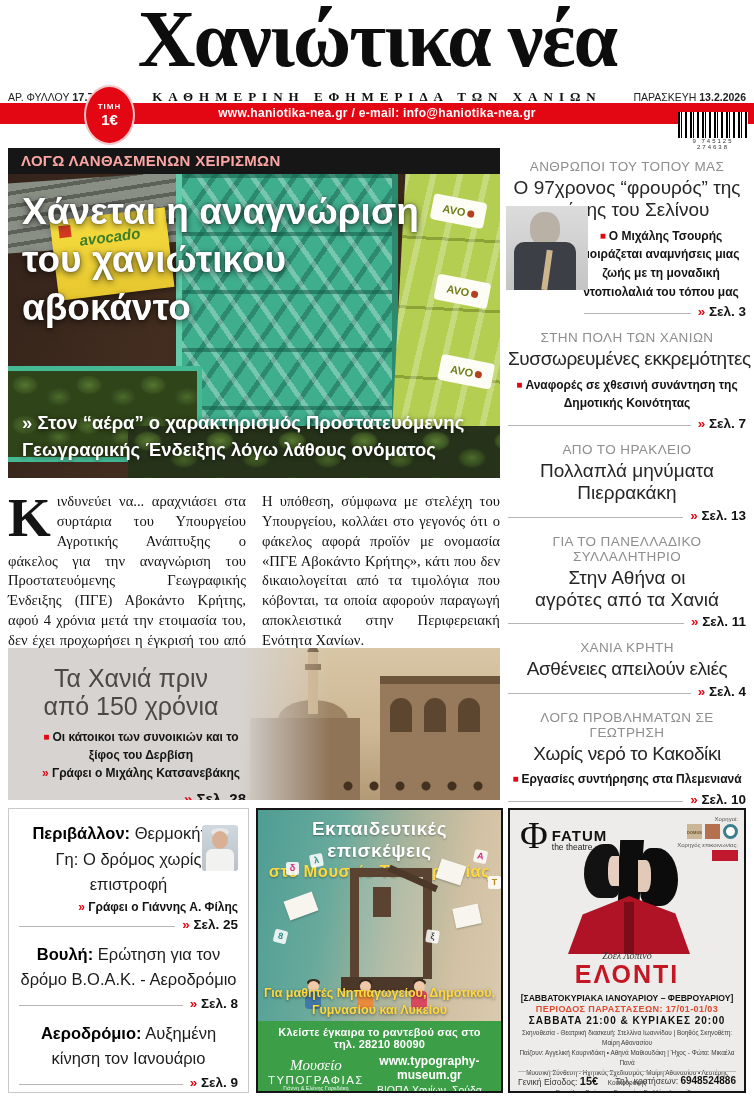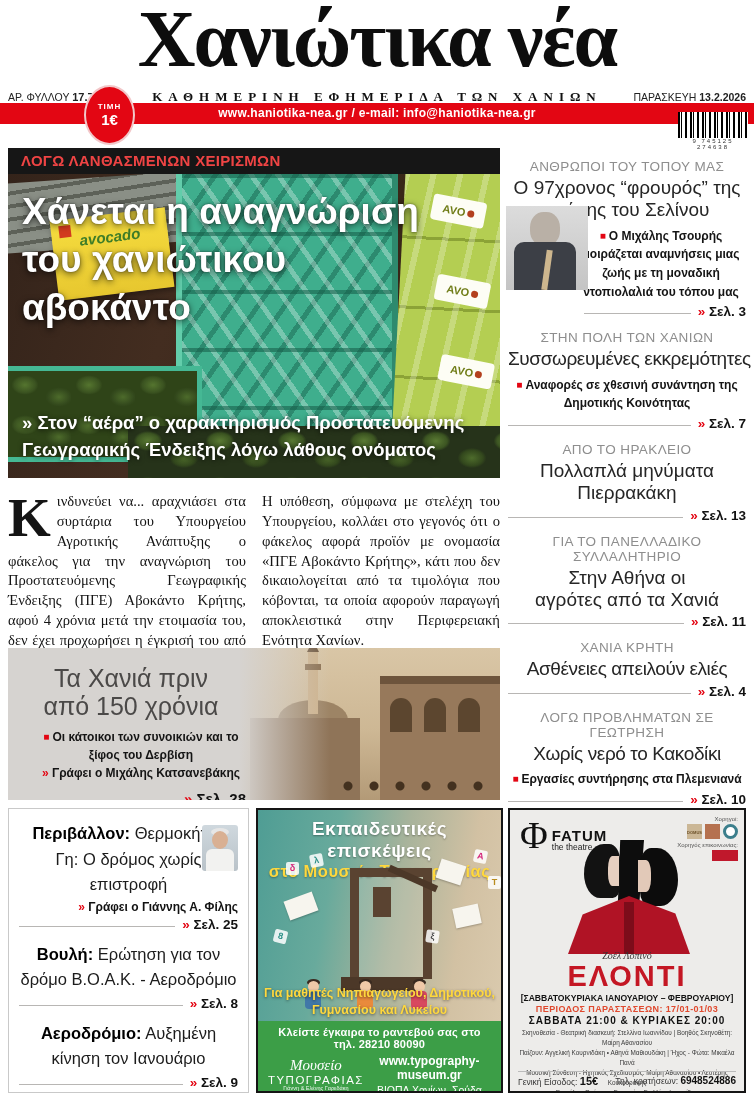--- a/index.html
+++ b/index.html
@@ -27,21 +27,21 @@
   .price-badge .pval{font-size:15px;font-weight:bold;}
   .barcode{position:absolute;right:6px;top:112px;width:70px;height:34px;}
   .barcode .bars{height:26px;background:repeating-linear-gradient(90deg,
       #000 0 2px,#fff 2px 3px,#000 3px 4px,#fff 4px 7px,#000 7px 9px,#fff 9px 12px);}
   .barcode .digits{font-size:6px;text-align:center;letter-spacing:2px;color:#333;}
 
   
   .mainstory{position:absolute;left:8px;top:148px;width:492px;height:330px;overflow:hidden;
              background:linear-gradient(105deg,#33231a 0%,#432d20 35%,#382718 70%,#2e2014 100%);}
   .kickerbar{position:absolute;left:0;top:0;right:0;height:26px;background:#161616;
-             color:#ef4444;font-weight:bold;font-size:15px;line-height:26px;padding-left:13px;
+             color:#fca5a5;font-weight:bold;font-size:15px;line-height:26px;padding-left:13px;
              letter-spacing:.3px;z-index:6;}
   .crate-left{position:absolute;left:-10px;top:30px;width:180px;height:70px;
       background:repeating-linear-gradient(175deg,#8a8f86 0 9px,#5d6158 9px 13px);transform:skewY(-4deg);}
   .crate-main{position:absolute;left:168px;top:26px;width:210px;height:290px;
       background:#3fae8d;border-left:6px solid #63cdab;border-right:6px solid #2e8a6e;
       background-image:
         repeating-linear-gradient(180deg,rgba(20,90,70,.55) 0 4px,transparent 4px 58px),
         repeating-linear-gradient(55deg,rgba(255,255,255,.30) 0 5px,transparent 5px 22px),
         repeating-linear-gradient(-55deg,rgba(10,70,55,.35) 0 5px,transparent 5px 22px);}
   .crate-right{position:absolute;right:-8px;top:20px;width:110px;height:300px;
@@ -222,21 +222,21 @@
   .hairR{position:absolute;left:86px;top:8px;width:38px;height:58px;background:#0c0c0c;
       border-radius:30% 55% 45% 25%;}
   .faceR{position:absolute;left:84px;top:20px;width:13px;height:32px;background:#e2c9b8;
       border-radius:0 40% 40% 0;}
   .coat{position:absolute;left:14px;top:56px;width:122px;height:58px;background:#b01325;
       clip-path:polygon(12% 32%,50% 0,88% 30%,100% 100%,0 100%);}
   .coat:before{content:"";position:absolute;left:56px;top:6px;width:10px;height:52px;background:#7d0c1a;}
   .tauthor{position:absolute;left:0;right:0;top:140px;text-align:center;
       font-family:"Liberation Serif",serif;font-style:italic;font-size:10px;color:#333;}
   .ttitle{position:absolute;left:0;right:0;top:150px;text-align:center;color:#c41724;
-      font-size:29px;font-weight:bold;letter-spacing:2px;margin:0;}
+      font-size:25px;font-weight:bold;letter-spacing:2px;margin:0;}
   .tbracket{position:absolute;left:0;right:0;top:183px;text-align:center;font-size:8.6px;
       font-weight:bold;color:#111;}
   .tperiod{position:absolute;left:0;right:0;top:194px;text-align:center;font-size:9px;
       font-weight:bold;color:#e0492e;letter-spacing:.4px;}
   .ttimes{position:absolute;left:0;right:0;top:205px;text-align:center;font-size:10px;
       font-weight:bold;color:#111;letter-spacing:1px;}
   .tcredits{position:absolute;left:4px;right:4px;top:218px;text-align:center;font-size:6.4px;
       color:#3a3a3a;line-height:1.55;}
   .tbottom{position:absolute;left:8px;right:8px;bottom:4px;display:flex;justify-content:space-between;
       font-size:8.5px;color:#333;border-top:1px solid #bbb;padding-top:3px;}

